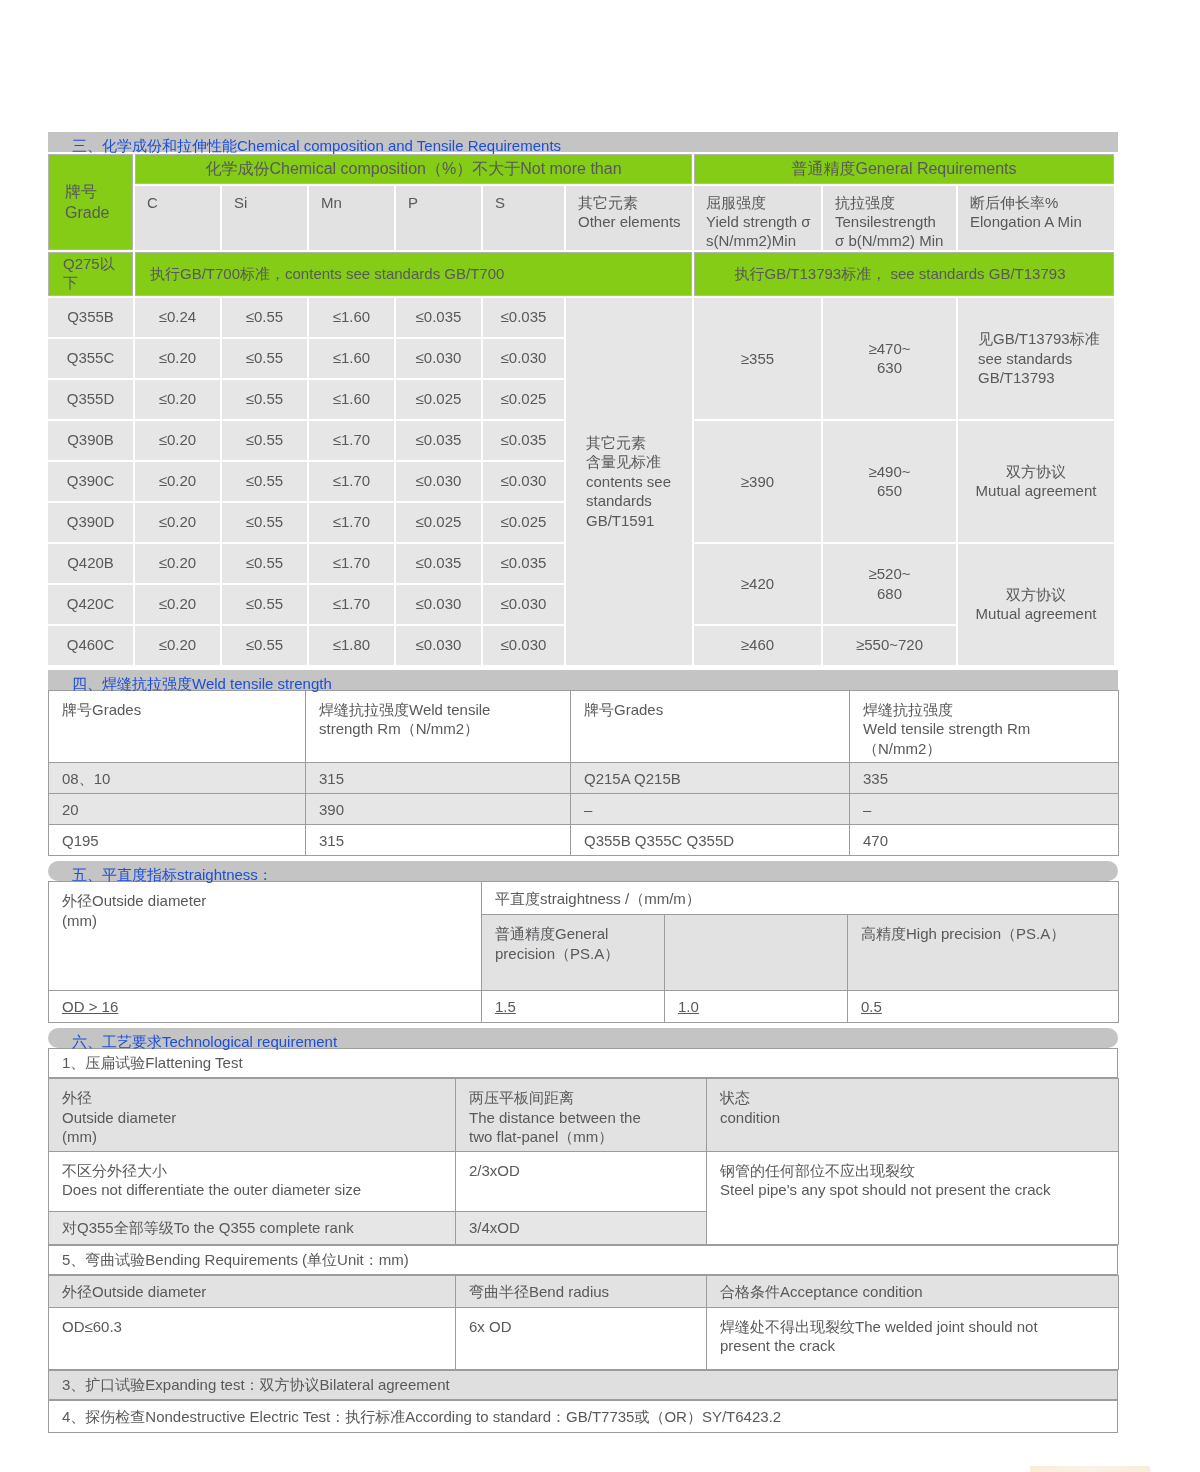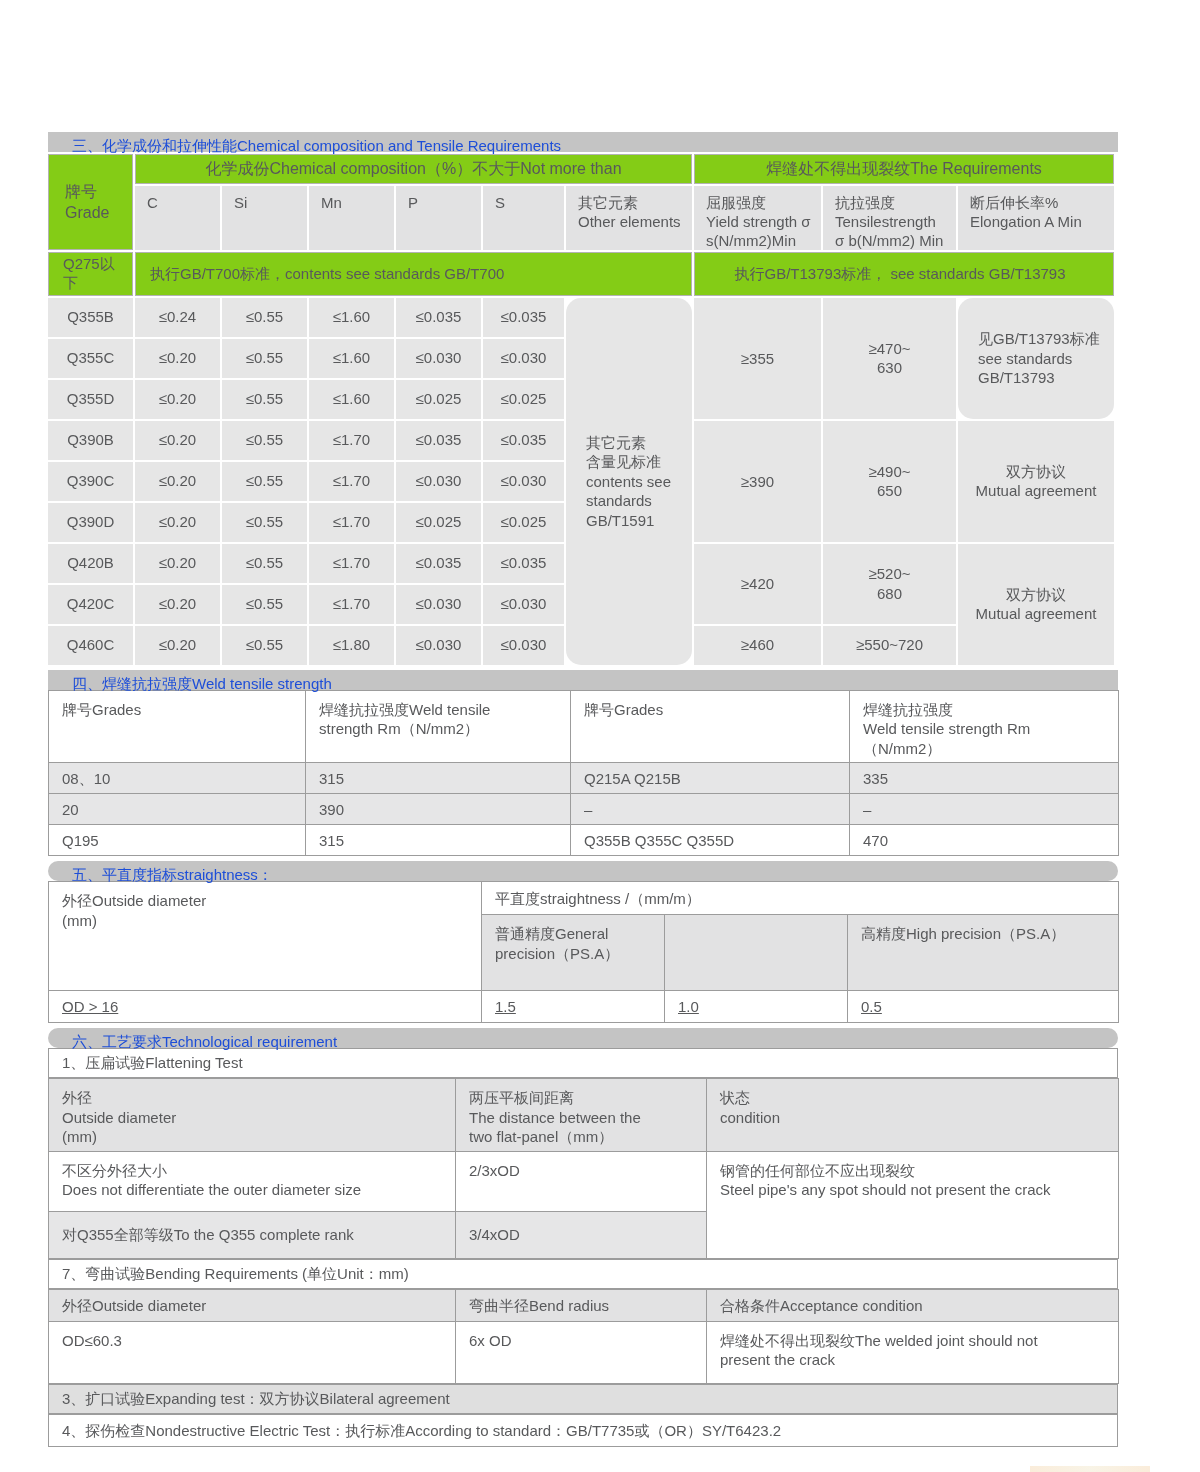--- a/index.html
+++ b/index.html
@@ -22,37 +22,37 @@
   .t3 td{background:#e6e6e6;padding:2px 8px;text-align:center;vertical-align:middle;line-height:1.25;}
   .t3 td.wh{background:#84cc16;border:1px solid #b3b3b3;}
   .t3 tr.h1 td{height:30px;font-size:16px;}
   .t3 tr.h2 td{height:62px;}
   .t3 td.subh{background:#e2e2e3;text-align:left;vertical-align:top;padding:8px 6px 0 12px;line-height:1.25;}
   .t3 tr.q275 td{height:30px;text-align:left;padding-left:14px;}
   .t3 tr.q275 td.cnote{padding-left:14px;}
   .t3 tr.q275 td.tnote{text-align:center;padding-left:0;}
   .t3 tr.r td{height:39px;}
   .t3 td.gradeh{text-align:left;padding-left:16px;line-height:1.35;}
-  .t3 td.leftcell{text-align:left;padding-left:20px;line-height:1.3;border-radius:15px;}
+  .t3 td.leftcell{text-align:left;padding-left:20px;line-height:1.3;}
   .t3 td.ctr2{line-height:1.3;}
 
   
   .lined{width:1070px;border-collapse:collapse;}
   .lined td{border:1px solid #9c9c9c;padding:4px 13px;vertical-align:middle;text-align:left;line-height:1.3;background:#ffffff;margin-top:6px;}
   .lined td.g{background:#e6e6e7;}
   .lined td.hg{background:#e2e2e3;}
   .lined tr.hdr td{vertical-align:top;padding-top:9px;}
   .t4 tr.hdr td{height:64px;}
   .t4 tr.dr td{height:31px;}
   .t5 tr.r1 td{height:33px;}
   .t5 tr.r2 td{height:76px;vertical-align:top;padding-top:9px;}
   .t5 tr.r3 td{height:32px;text-decoration:underline;}
   .t6a tr.hdr td{height:68px;}
   .t6a tr.d1 td{height:60px;vertical-align:top;padding-top:9px;}
-  .t6a tr.d2 td{height:47px;}
+  .t6a tr.d2 td{height:33px;}
   .t6b tr.hdr td{height:32px;vertical-align:middle;padding-top:4px;}
   .t6b tr.d1 td{height:62px;vertical-align:top;padding-top:9px;}
 
   .band{
     border:1px solid #9c9c9c;background:#ffffff;height:30px;line-height:28px;
     padding:0 13px;box-sizing:border-box;font-size:15px;white-space:pre-line;
   }
   .band.grey{background:#dfdfdf;}
   .gap3{margin-top:3px;}
   .gap5{margin-top:5px;border-radius:12px;}
@@ -79,21 +79,21 @@
         <col style="width:126px">
         <col style="width:127px">
       <col style="width:133px">
         <col style="width:156px">
     </colgroup>
     <tbody>
         <tr class="h1">
       <td class="wh gradeh" rowspan="2">牌号
 Grade</td>
       <td class="wh" colspan="6">化学成份Chemical composition（%）不大于Not more than</td>
-      <td class="wh" colspan="3">焊缝处不得出现裂纹The Requirements</td>
+      <td class="wh" colspan="3">普通精度General Requirements</td>
     </tr>
     <tr class="h2">
       <td class="subh">C</td>
       <td class="subh">Si</td>
       <td class="subh">Mn</td>
       <td class="subh">P</td>
       <td class="subh">S</td>
       <td class="subh">其它元素
 Other elements</td>
       <td class="subh">屈服强度
@@ -302,21 +302,21 @@
       <td rowspan="2">钢管的任何部位不应出现裂纹
 Steel pipe's any spot should not present the crack</td>
     </tr>
     <tr class="d2">
       <td class="g">对Q355全部等级To the Q355 complete rank</td>
       <td class="g">3/4xOD</td>
     </tr>
   </tbody>
     </table>
 
-  <div class="band">7、弯曲试验Bending Requirements (单位Unit：mm)</div>
+  <div class="band">5、弯曲试验Bending Requirements (单位Unit：mm)</div>
   <table class="lined t6b">
     <colgroup>
       <col style="width:407px">
         <col style="width:251px">
         <col style="width:412px">
     </colgroup>
     <tbody>
         <tr class="hdr">
       <td class="hg">外径Outside diameter</td>
       <td class="hg">弯曲半径Bend radius</td>

